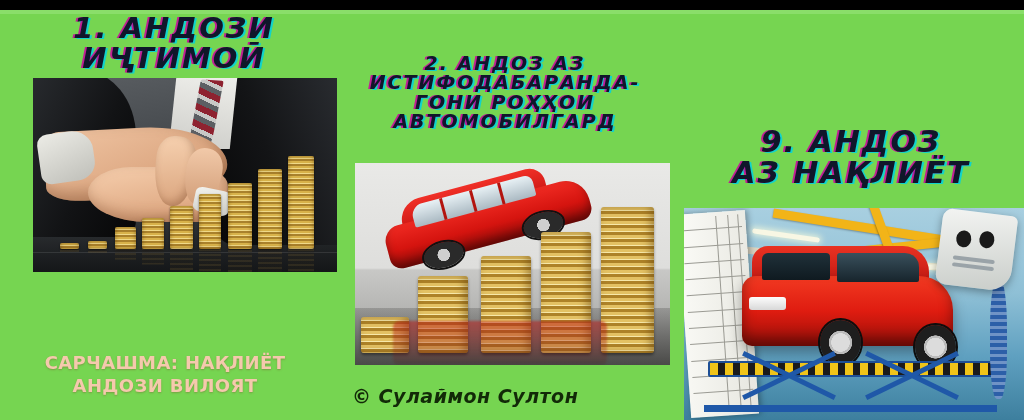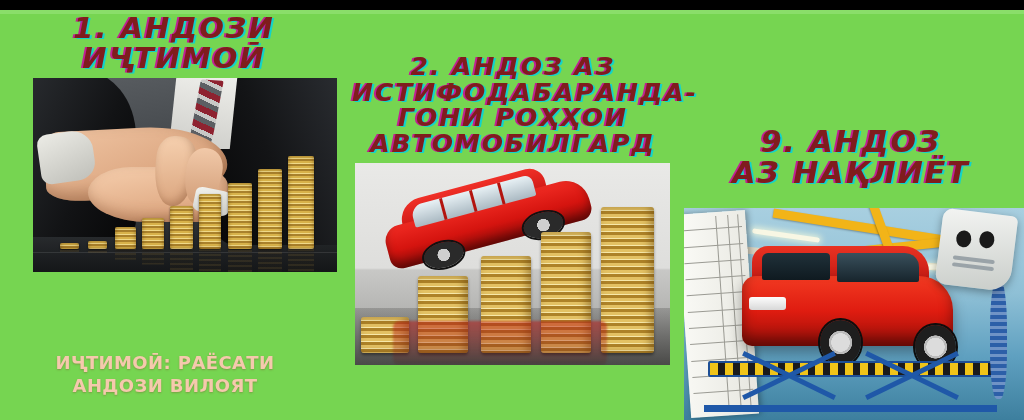--- a/index.html
+++ b/index.html
@@ -20,29 +20,29 @@
   .topstrip{
     position:absolute;left:0;top:10px;width:1024px;height:4px;background:#8ade6a;
   }
 
   
   .heading{
     position:absolute;
     font-family:"DejaVu Sans", sans-serif;
     font-weight:bold;
     font-style:italic;
-    color:#7f1d1d;
+    color:#0f172a;
     letter-spacing:2px;
     text-align:center;
     line-height:1.02;
     white-space:pre-line;
     text-shadow:-2px 0 0 rgba(206,0,160,.85), 2px 1px 0 rgba(0,210,225,.85);
   }
   #h1{ left:18px; top:14px; width:312px; font-size:29px; }
-  #h2{ left:352px; top:54px; width:322px; font-size:25px; }
+  #h2{ left:344px; top:54px; width:322px; font-size:19px; }
   #h3{ left:686px; top:127px; width:330px; font-size:30px; }
 
   
   .photo{
     position:absolute;
     overflow:hidden;
     background:#cfcfcf;
   }
   #photo1{ left:33px; top:78px; width:304px; height:194px; }
   #photo2{ left:355px; top:163px; width:315px; height:202px; }
@@ -405,17 +405,18 @@
 
     <div class="p3-hose"></div>
     <div class="p3-analyzer">
       <u style="left:22%;top:26%;width:20%;height:22%;"></u>
       <u style="left:52%;top:24%;width:20%;height:22%;"></u>
       <u style="left:20%;top:60%;width:56%;height:5%;background:#9aa3a8;border-radius:2px;"></u>
       <u style="left:20%;top:70%;width:56%;height:5%;background:#9aa3a8;border-radius:2px;"></u>
     </div>
   </div>
 
-  <div id="source">ИҶТИМОӢ: РАЁСАТИ
+  <div id="source">САРЧАШМА: НАҚЛИЁТ
 АНДОЗИ ВИЛОЯТ</div>
 
+  <div id="copyright">© Сулаймон Султон</div>
 
 </div>
 
 </body></html>

